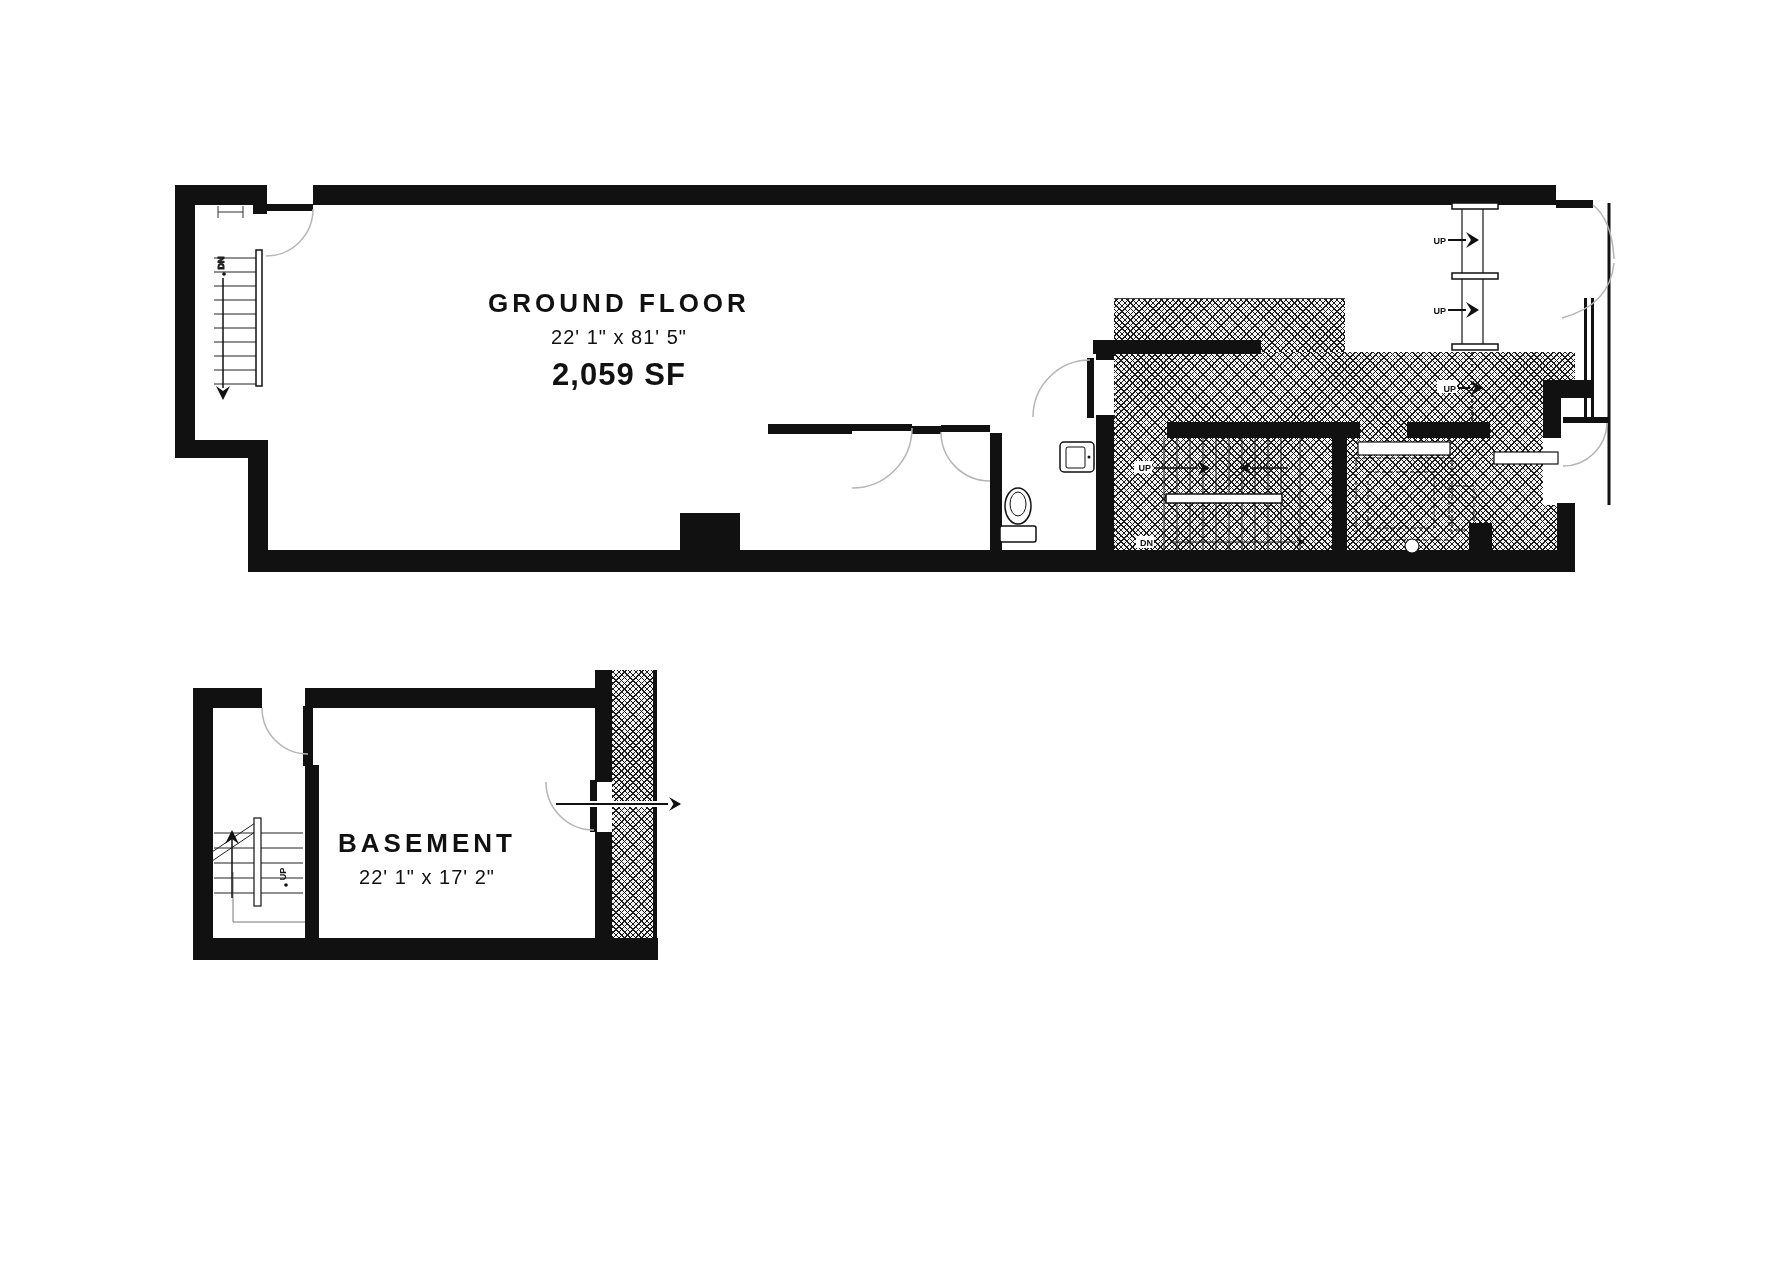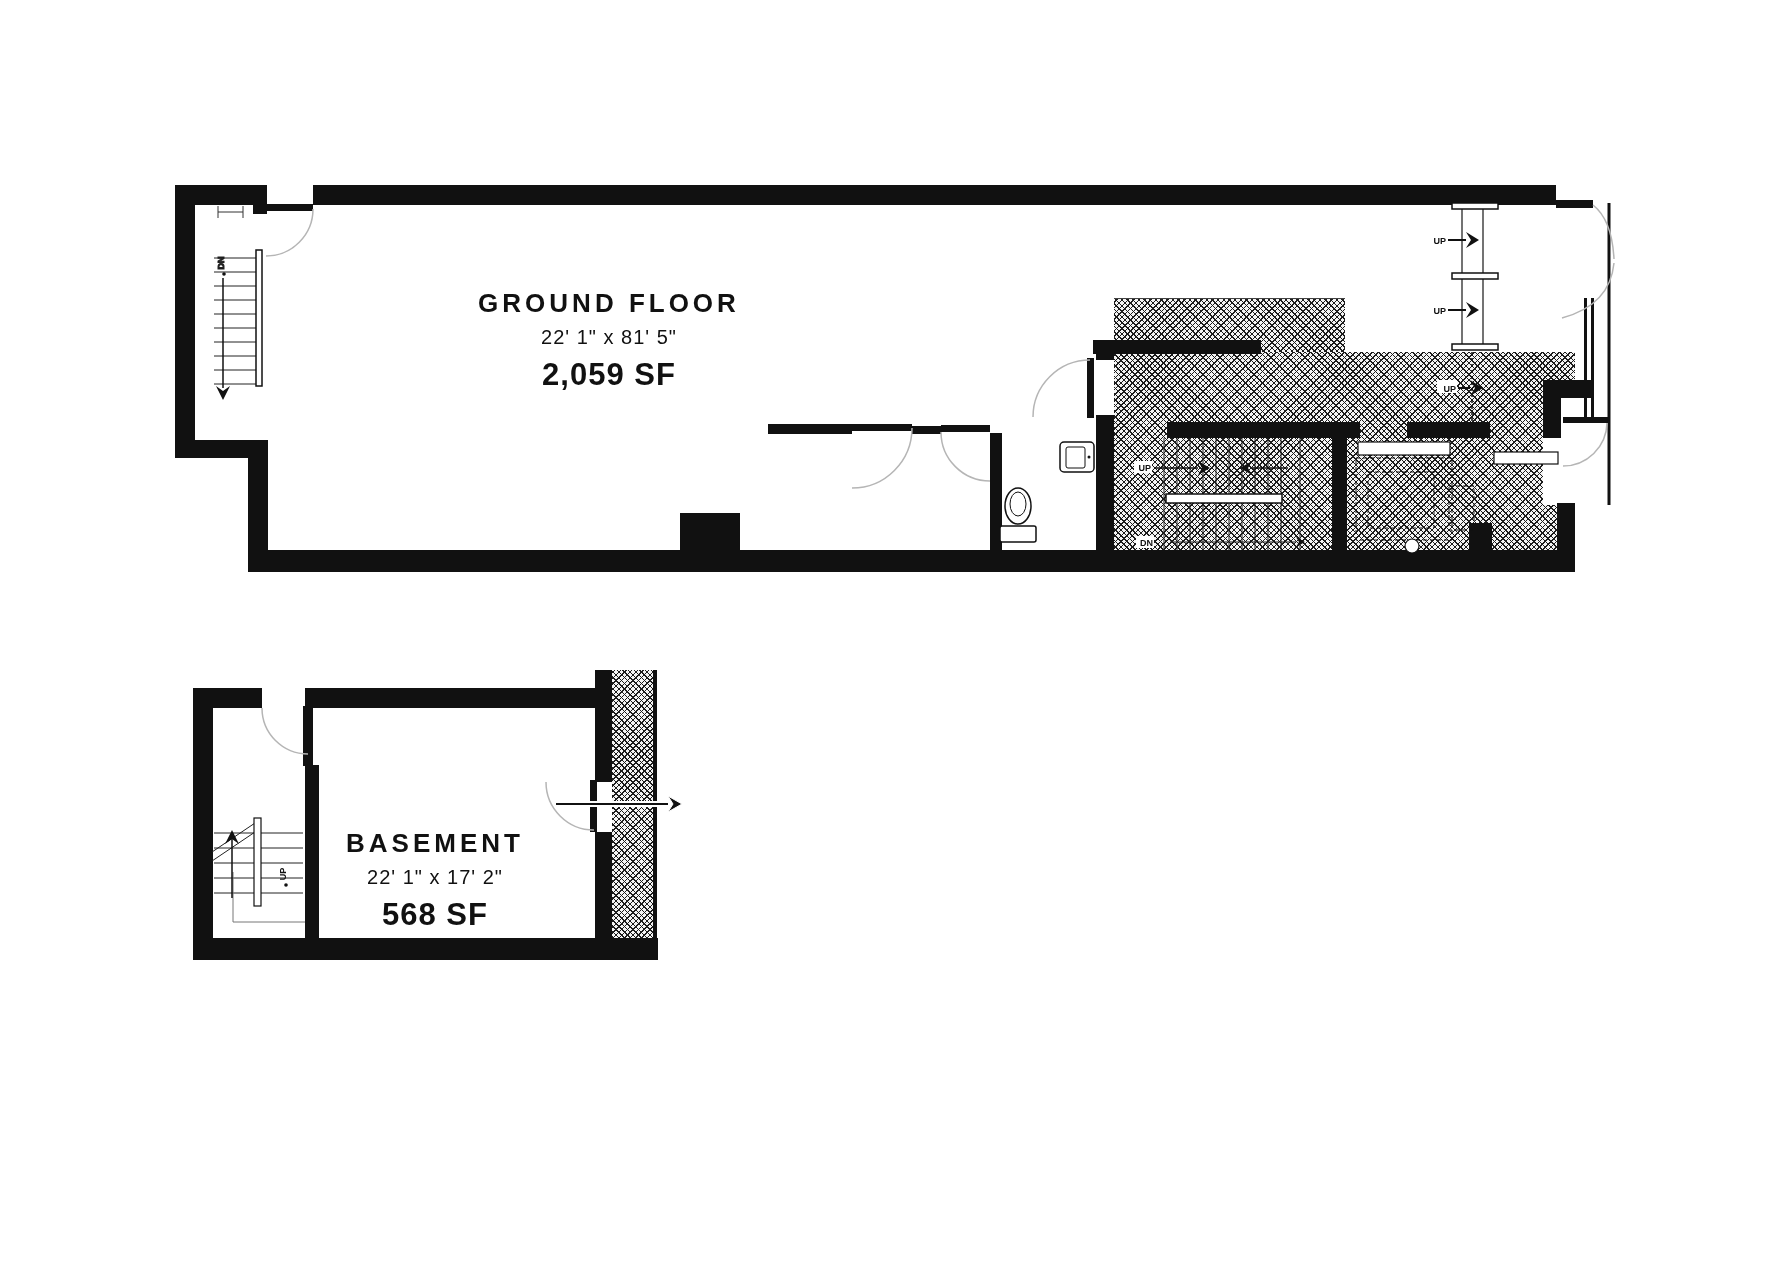--- a/index.html
+++ b/index.html
@@ -202,25 +202,24 @@
       <rect x="303" y="706" width="10" height="60" fill="#111"></rect>
       <path d="M 262 708 A 46 46 0 0 0 308 754" fill="none" stroke="#b5b5b5" stroke-width="1.5"></path>
       <rect x="590" y="780" width="7" height="52" fill="#111"></rect>
       <path d="M 546 782 A 48 48 0 0 0 594 830" fill="none" stroke="#b5b5b5" stroke-width="1.5"></path>
       <line x1="556" y1="804" x2="668" y2="804" stroke="#fff" stroke-width="6"></line>
       <line x1="556" y1="804" x2="668" y2="804" stroke="#111" stroke-width="2"></line>
       <path d="M 668 796 L 682 804 L 668 812 L 673 804 Z" fill="#111" stroke="#fff" stroke-width="1"></path>
     </g>
   </svg>
 
-  <div class="label-block" style="left:442px;top:288px;width:334px;">
+  <div class="label-block" style="left:452px;top:288px;width:334px;">
     <div class="plan-title">GROUND FLOOR</div>
     <div class="plan-dims">22' 1" x 81' 5"</div>
     <div class="plan-area">2,059 SF</div>
   </div>
 
-  <div class="label-block" style="left:268px;top:828px;width:334px;">
+  <div class="label-block" style="left:260px;top:828px;width:334px;">
     <div class="plan-title">BASEMENT</div>
     <div class="plan-dims">22' 1" x 17' 2"</div>
-    <div class="plan-area">568 SF</div>
   </div>
 
 </div>
 
 </body></html>

